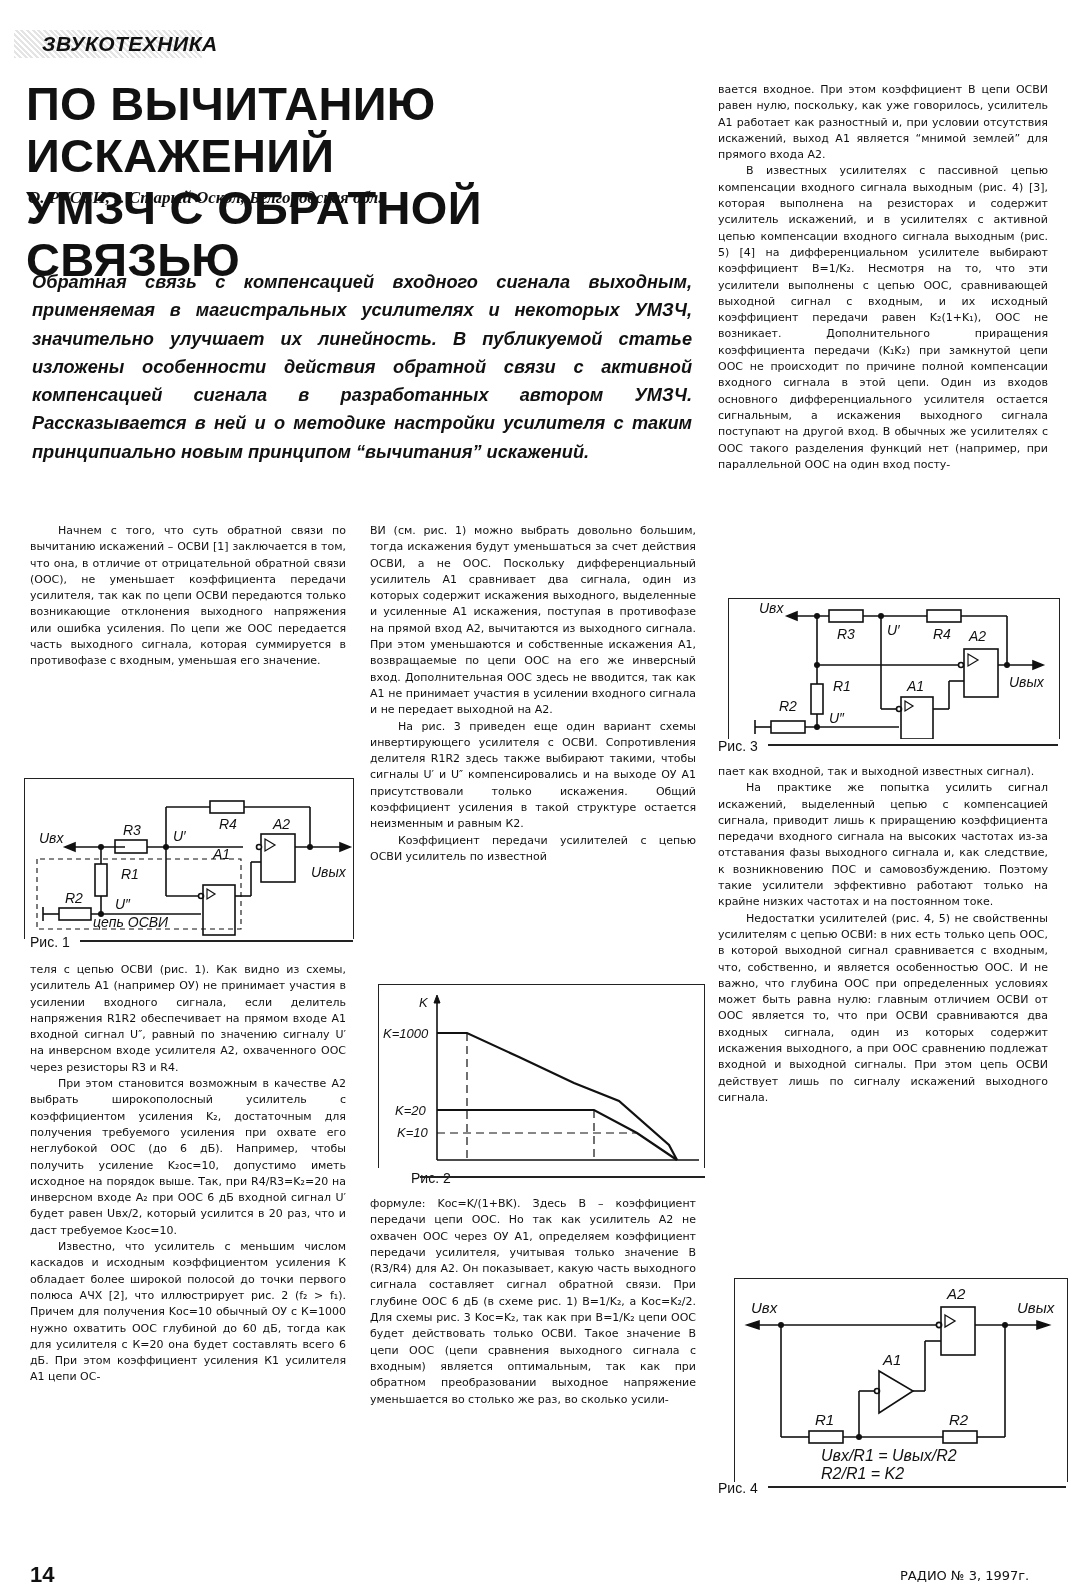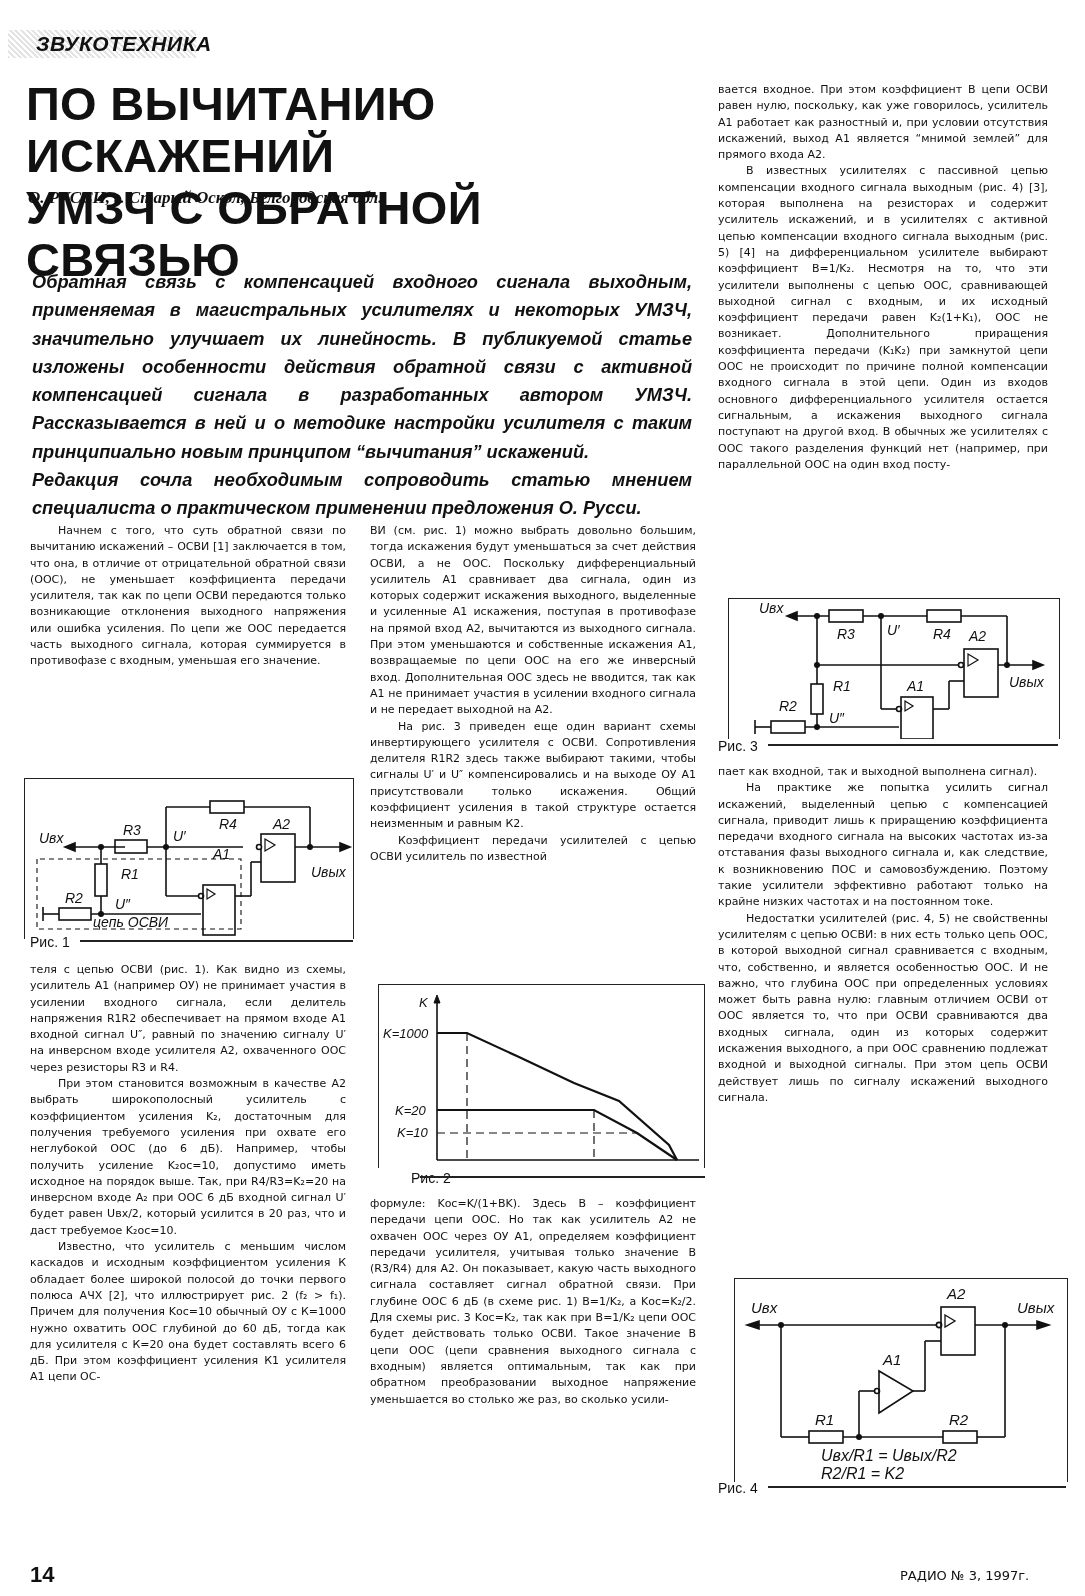--- a/index.html
+++ b/index.html
@@ -1,18 +1,18 @@
 <!DOCTYPE html>
 <html><head>
 <meta charset="utf-8">
 <style>
   html, body { margin: 0; padding: 0; background: #ffffff; }
   body { width: 1085px; height: 1596px; position: relative; overflow: hidden; color: #111; font-family: "DejaVu Sans", sans-serif; }
   .abs { position: absolute; }
-  .section-tag { left: 8px; top: 30px; width: 188px; height: 28px; background: repeating-linear-gradient(45deg,#e4e4e4 0 2px,#fff 2px 4px); }
+  .section-tag { left: 14px; top: 30px; width: 188px; height: 28px; background: repeating-linear-gradient(45deg,#e4e4e4 0 2px,#fff 2px 4px); }
   .section-tag span { position: absolute; left: 28px; top: 2px; font-family: "Liberation Sans", sans-serif; font-weight: bold; font-style: italic; font-size: 21px; letter-spacing: 0.5px; }
   .title { left: 26px; top: 78px; width: 680px; font-family: "Liberation Sans", sans-serif; font-weight: bold; font-size: 47px; line-height: 52px; letter-spacing: 0.3px; }
   .author { left: 28px; top: 188px; font-family: Liberation Serif, serif; font-weight: bold; font-style: italic; font-size: 17px; }
   .lead { left: 32px; top: 268px; width: 660px; font-family: "Liberation Sans", sans-serif; font-weight: bold; font-style: italic; font-size: 18.2px; line-height: 28.3px; text-align: justify; }
   .lead p { margin: 0; }
   .col { font-family: "DejaVu Sans", sans-serif; font-size: 11px; line-height: 16.3px; text-align: justify; hyphens: manual; }
   .col p { margin: 0; text-indent: 28px; }
   .col p.noind { text-indent: 0; }
   .fig { border: 1.5px solid #222; border-bottom: none; background: #fff; }
   .fig svg { display: block; }
@@ -29,21 +29,20 @@
   <span>ЗВУКОТЕХНИКА</span>
 </div>
 <div class="abs title">
   <div>ПО ВЫЧИТАНИЮ ИСКАЖЕНИЙ</div>
   <div>УМЗЧ С ОБРАТНОЙ СВЯЗЬЮ</div>
 </div>
 <div class="abs author">О. РУССИ, г. Старый Оскол, Белгородская обл.</div>
 
 <div class="abs lead">
   <p>Обратная связь с компенсацией входного сигнала выходным, применяемая в магистральных усилителях и некоторых УМЗЧ, значительно улучшает их линейность. В публикуемой статье изложены особенности действия обратной связи с активной компенсацией сигнала в разработанных автором УМЗЧ. Рассказывается в ней и о методике настройки усилителя с таким принципиально новым принципом “вычитания” искажений.</p>
-  <p>Редакция сочла необходимым сопроводить статью мнением специалиста о практическом применении предложения О. Русси.</p>
 </div>
 
 <div class="abs col" style="left:30px; top:523px; width:316px;">
   <p>Начнем с того, что суть обратной связи по вычитанию искажений – ОСВИ [1] заключается в том, что она, в отличие от отрицательной обратной связи (ООС), не уменьшает коэффициента передачи усилителя, так как по цепи ОСВИ передаются только возникающие отклонения выходного напряжения или ошибка усиления. По цепи же ООС передается часть выходного сигнала, которая суммируется в противофазе с входным, уменьшая его значение.</p>
 </div>
 
 <div class="abs fig" style="left:24px; top:778px; width:328px; height:160px;">
   <svg width="328" height="160" viewBox="0 0 328 160">
     <g stroke="#111" stroke-width="1.6" fill="none">
       <line x1="45" y1="68" x2="100" y2="68"></line>
@@ -195,21 +194,21 @@
       <text x="240" y="42">A2</text>
       <text x="158" y="36">U′</text>
       <text x="100" y="124">U″</text>
     </g>
   </svg>
 </div>
 <div class="abs caption" style="left:718px; top:738px;">Рис. 3</div>
 <div class="abs capline" style="left:768px; top:744px; width:290px;"></div>
 
 <div class="abs col" style="left:718px; top:764px; width:330px;">
-  <p class="noind">пает как входной, так и выходной выполнена сигнал).</p>
+  <p class="noind">пает как входной, так и выходной известных сигнал).</p>
   <p>На практике же попытка усилить сигнал искажений, выделенный цепью с компенсацией сигнала, приводит лишь к приращению коэффициента передачи входного сигнала на высоких частотах из-за отставания фазы выходного сигнала и, как следствие, к возникновению ПОС и самовозбуждению. Поэтому такие усилители эффективно работают только на крайне низких частотах и на постоянном токе.</p>
   <p>Недостатки усилителей (рис. 4, 5) не свойственны усилителям с цепью ОСВИ: в них есть только цепь ООС, в которой выходной сигнал сравнивается с входным, что, собственно, и является особенностью ООС. И не важно, что глубина ООС при определенных условиях может быть равна нулю: главным отличием ОСВИ от ООС является то, что при ОСВИ сравниваются два входных сигнала, один из которых содержит искажения выходного, а при ООС сравнению подлежат входной и выходной сигналы. При этом цепь ОСВИ действует лишь по сигналу искажений выходного сигнала.</p>
 </div>
 
 <div class="abs fig" style="left:734px; top:1278px; width:332px; height:203px;">
   <svg width="332" height="203" viewBox="0 0 332 203">
     <g stroke="#111" stroke-width="1.6" fill="none">
       <polygon points="12,46 24,42 24,50" fill="#111"></polygon>
       <line x1="18" y1="46" x2="202" y2="46"></line>
       <circle cx="46" cy="46" r="2.2" fill="#111"></circle>

